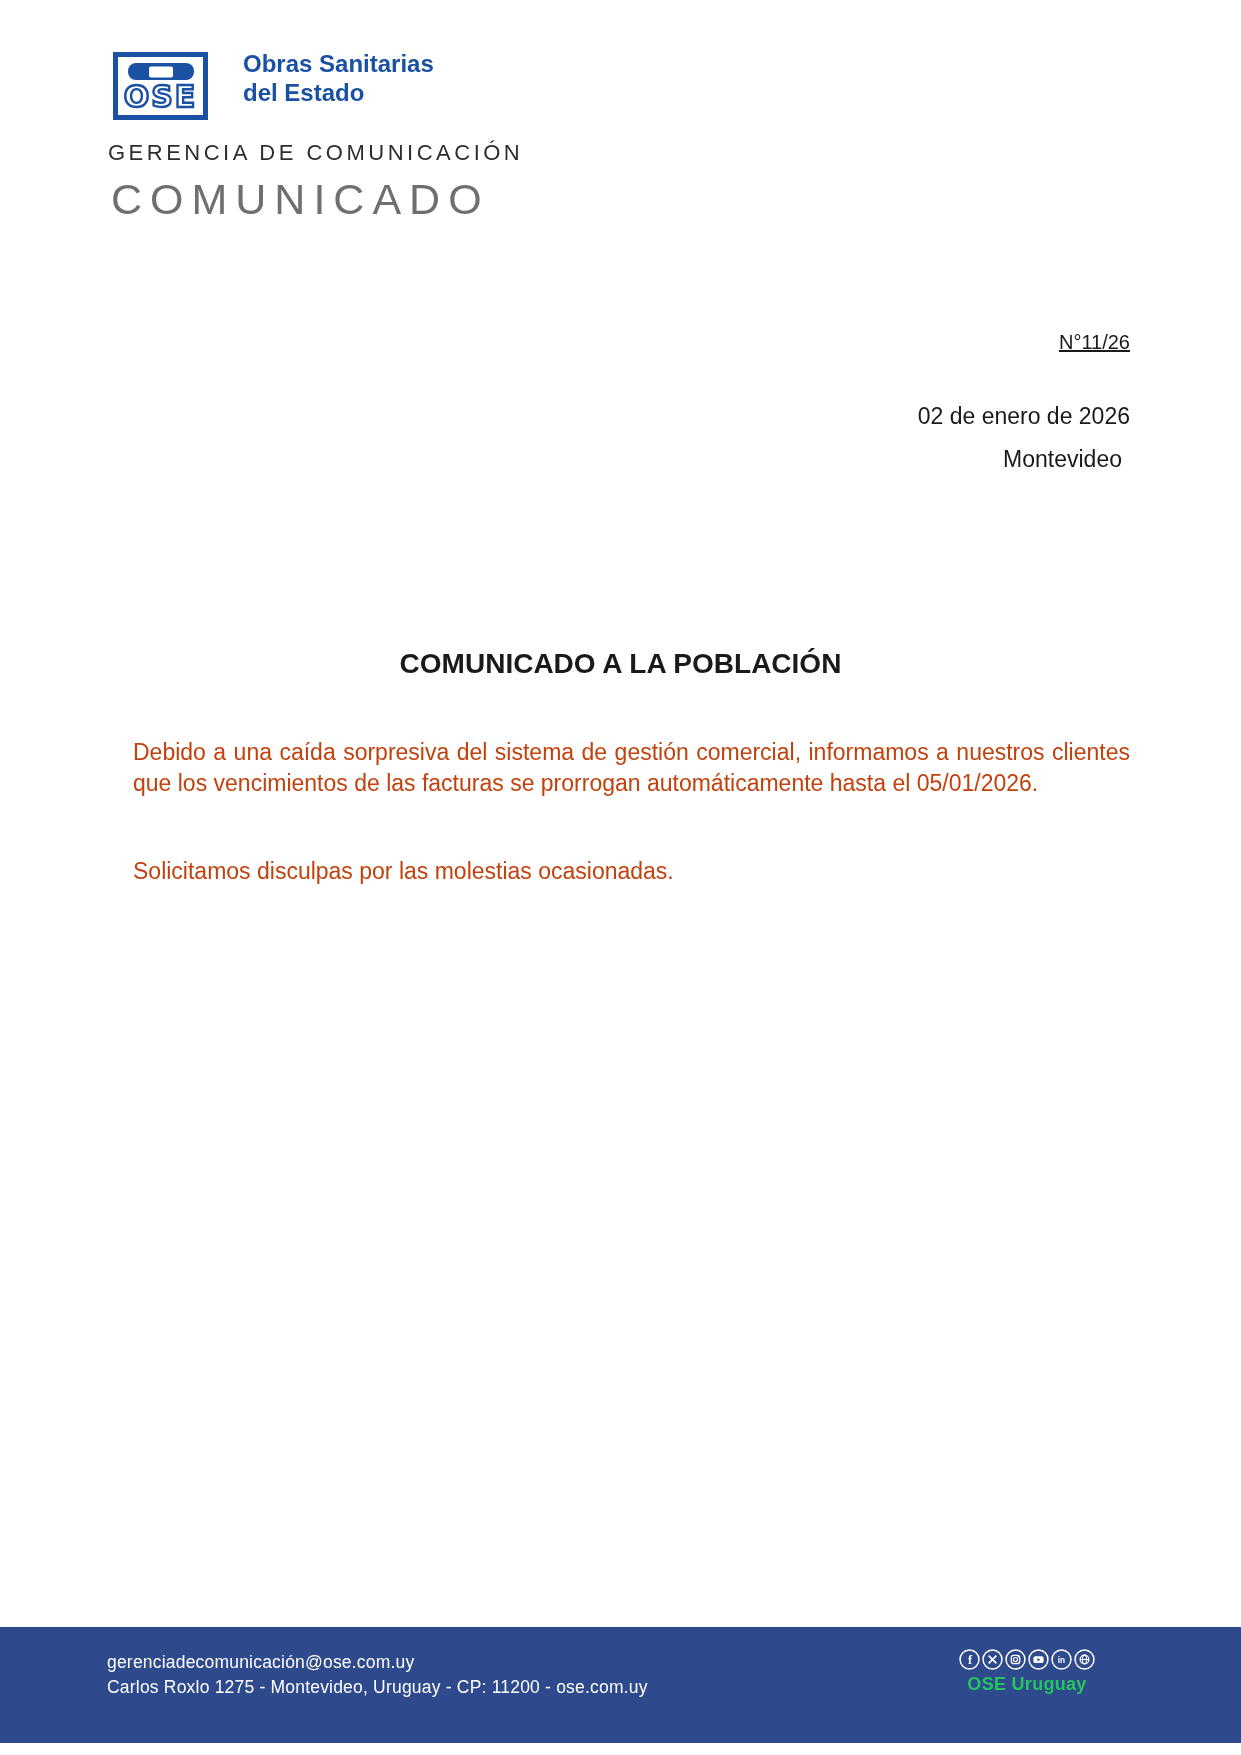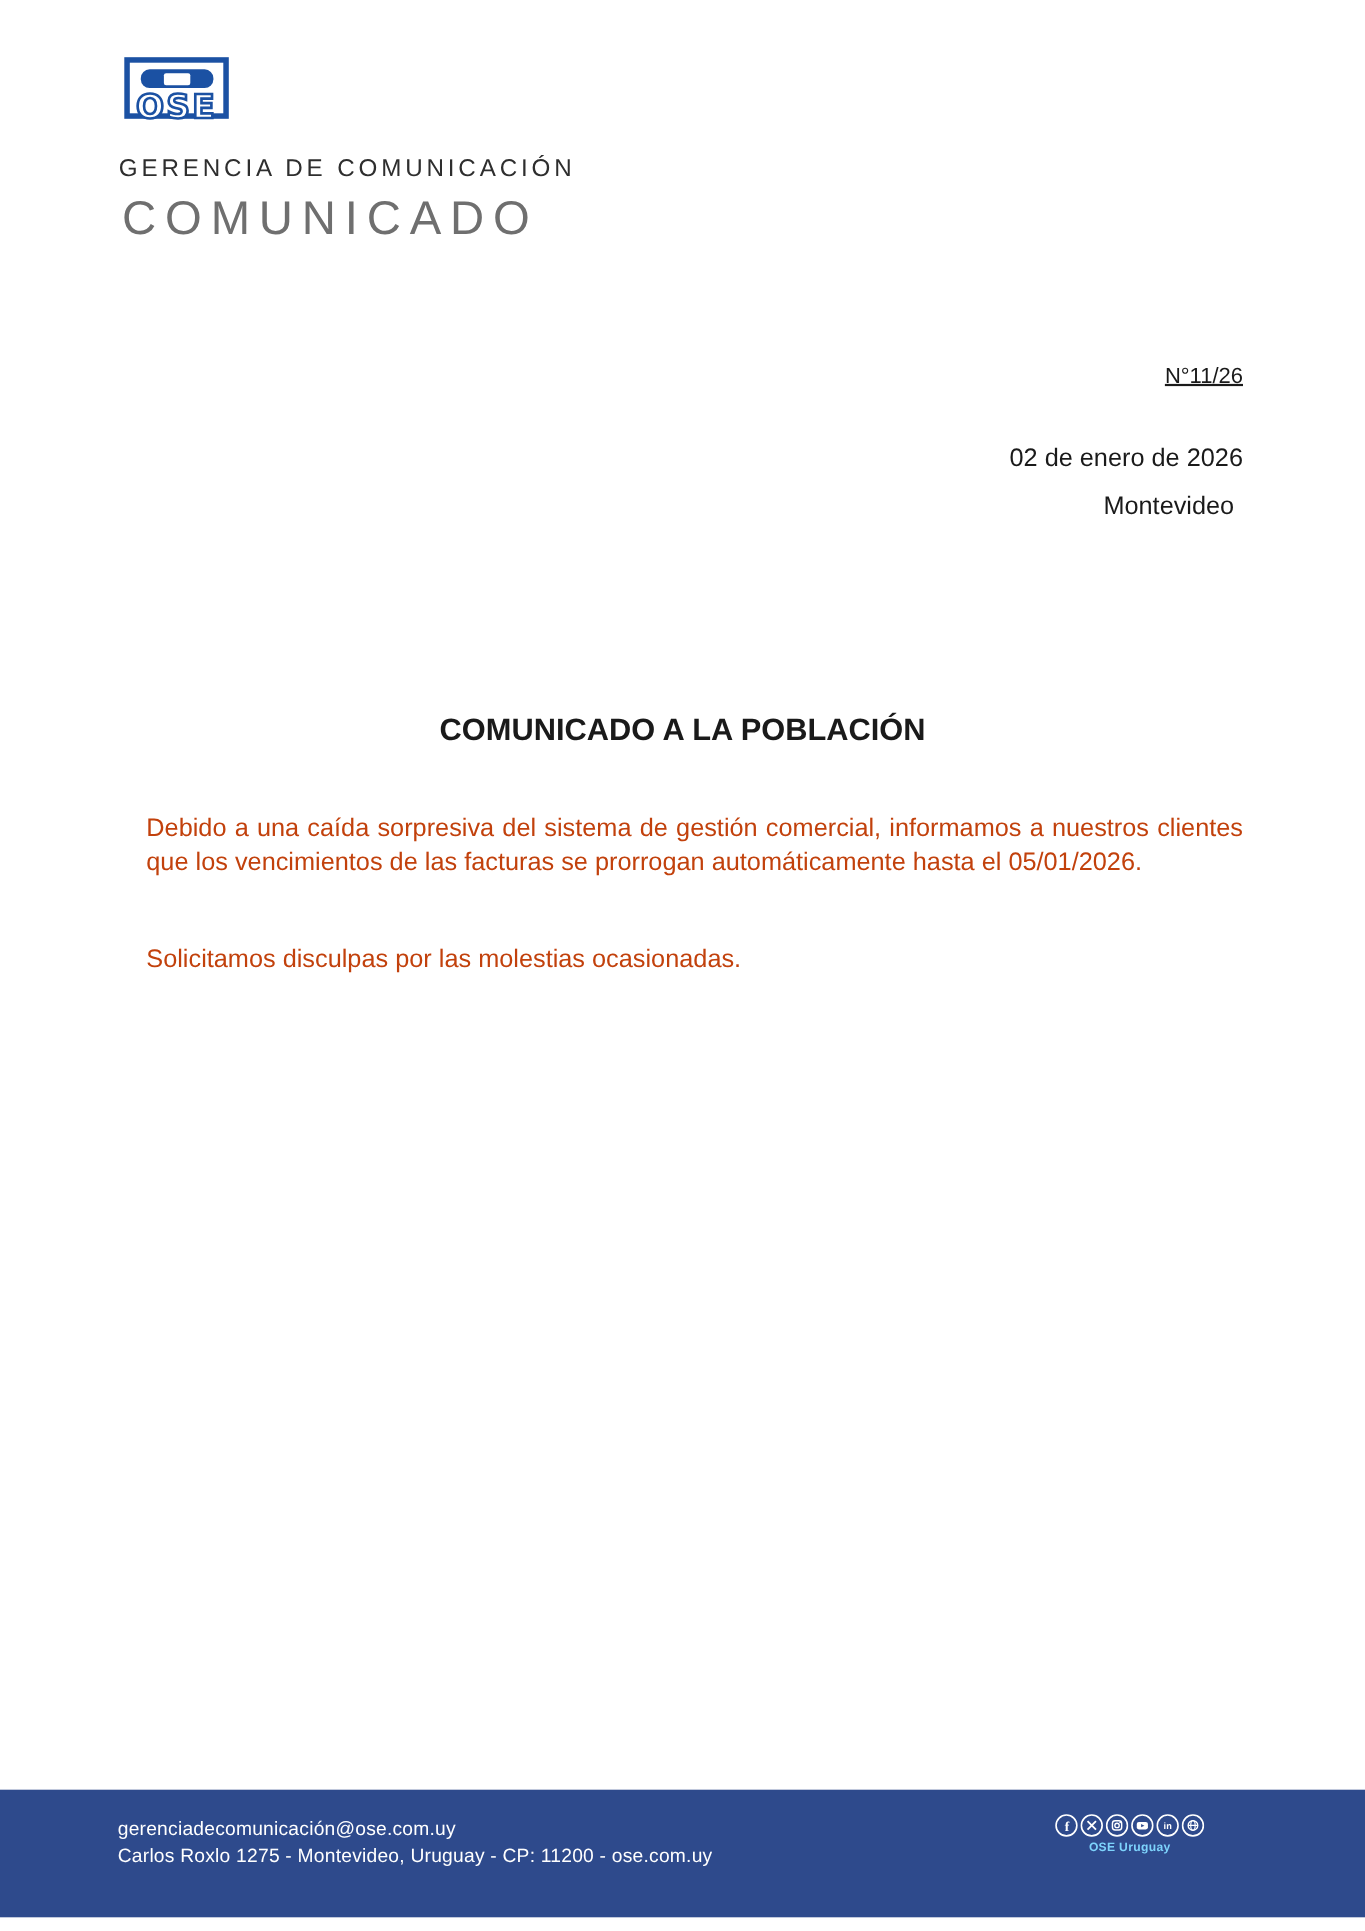--- a/index.html
+++ b/index.html
@@ -9,21 +9,21 @@
     height: 1755px;
     background: #ffffff;
     font-family: "Liberation Sans", sans-serif;
     color: #1a1a1a;
     overflow: hidden;
   }
 
   
   .logo-box {
     position: absolute; left: 113px; top: 52px;
-    width: 95px; height: 56px;
+    width: 95px; height: 68px;
     border: 5px solid #1B51A3;
     box-sizing: border-box;
     background: #fff;
   }
   .logo-bar {
     position: relative;
     margin: 6px auto 0 auto;
     width: 66px; height: 17px;
     background: #1B51A3;
     border-radius: 8px;
@@ -90,38 +90,42 @@
     color: #ffffff; font-size: 17.5px; line-height: 25px;
     letter-spacing: 0.2px;
   }
   .footer-social {
     position: absolute; left: 956px; top: 22px;
     width: 142px; text-align: center; color: #ffffff;
   }
   .icons { display: flex; gap: 2px; justify-content: center; }
   .icons svg { display: block; }
   .social-label {
-    margin-top: 4px; font-size: 11px; font-weight: bold;
-    color: #7dd3fc; letter-spacing: 0.3px;
+    margin-top: 4px; font-size: 18px; font-weight: bold;
+    color: #22c55e; letter-spacing: 0.3px;
   }
 </style>
 </head>
 <body>
 
 <div class="page">
 
   <div class="logo-box">
     <div class="logo-bar">
       <div class="logo-bar-inner"></div>
     </div>
     <svg class="logo-ose-svg" width="83" height="32" viewBox="0 0 83 32">
       <text x="41.5" y="27" text-anchor="middle" font-size="30" font-weight="bold" font-family="DejaVu Sans, sans-serif" letter-spacing="2" fill="#ffffff" stroke="#1B51A3" stroke-width="2.4">OSE</text>
     </svg>
   </div>
 
+  <div class="brand">
+    <div>Obras Sanitarias</div>
+    <div>del Estado</div>
+  </div>
 
   <div class="department">GERENCIA DE COMUNICACIÓN</div>
   <div class="doc-type">COMUNICADO</div>
 
   <div class="meta-number">N°11/26</div>
   <div class="meta-date">02 de enero de 2026</div>
   <div class="meta-city">Montevideo</div>
 
   <div class="title">
     <span>COMUNICADO A LA POBLACIÓN</span>

